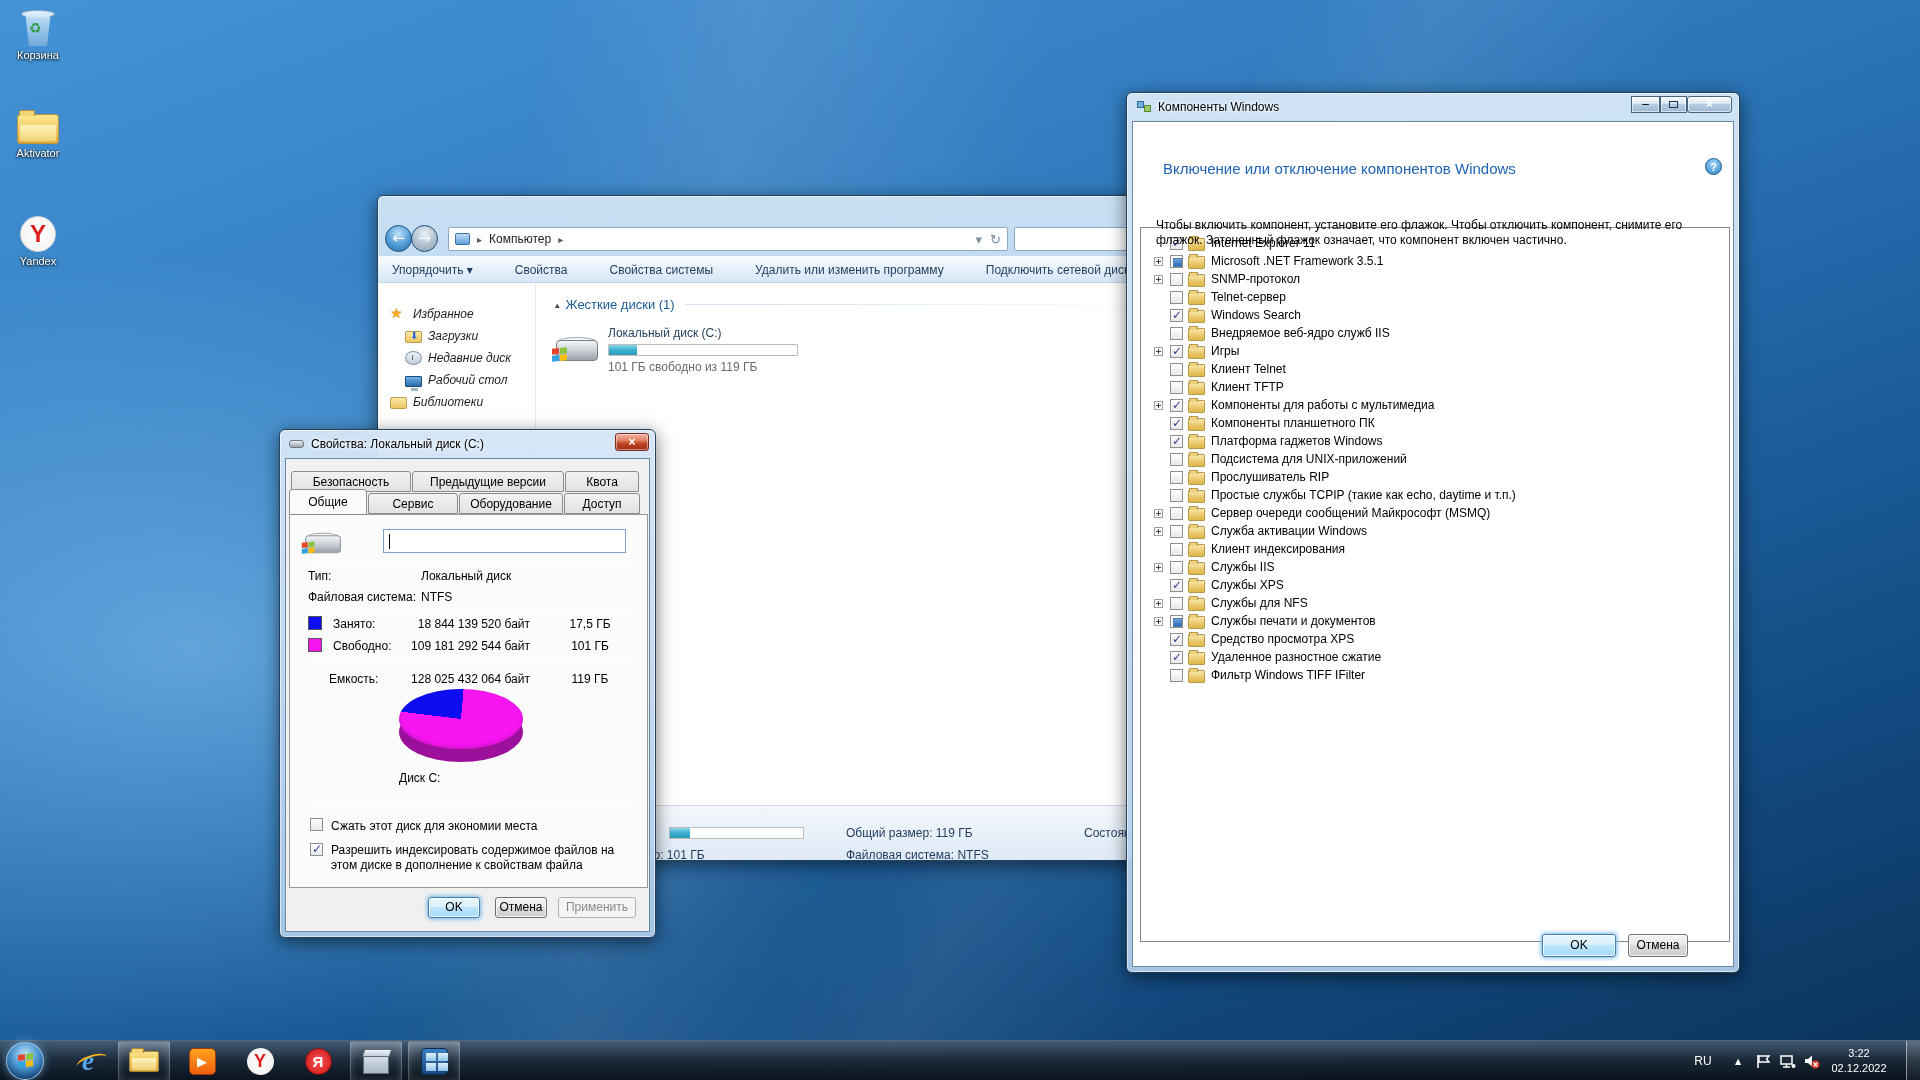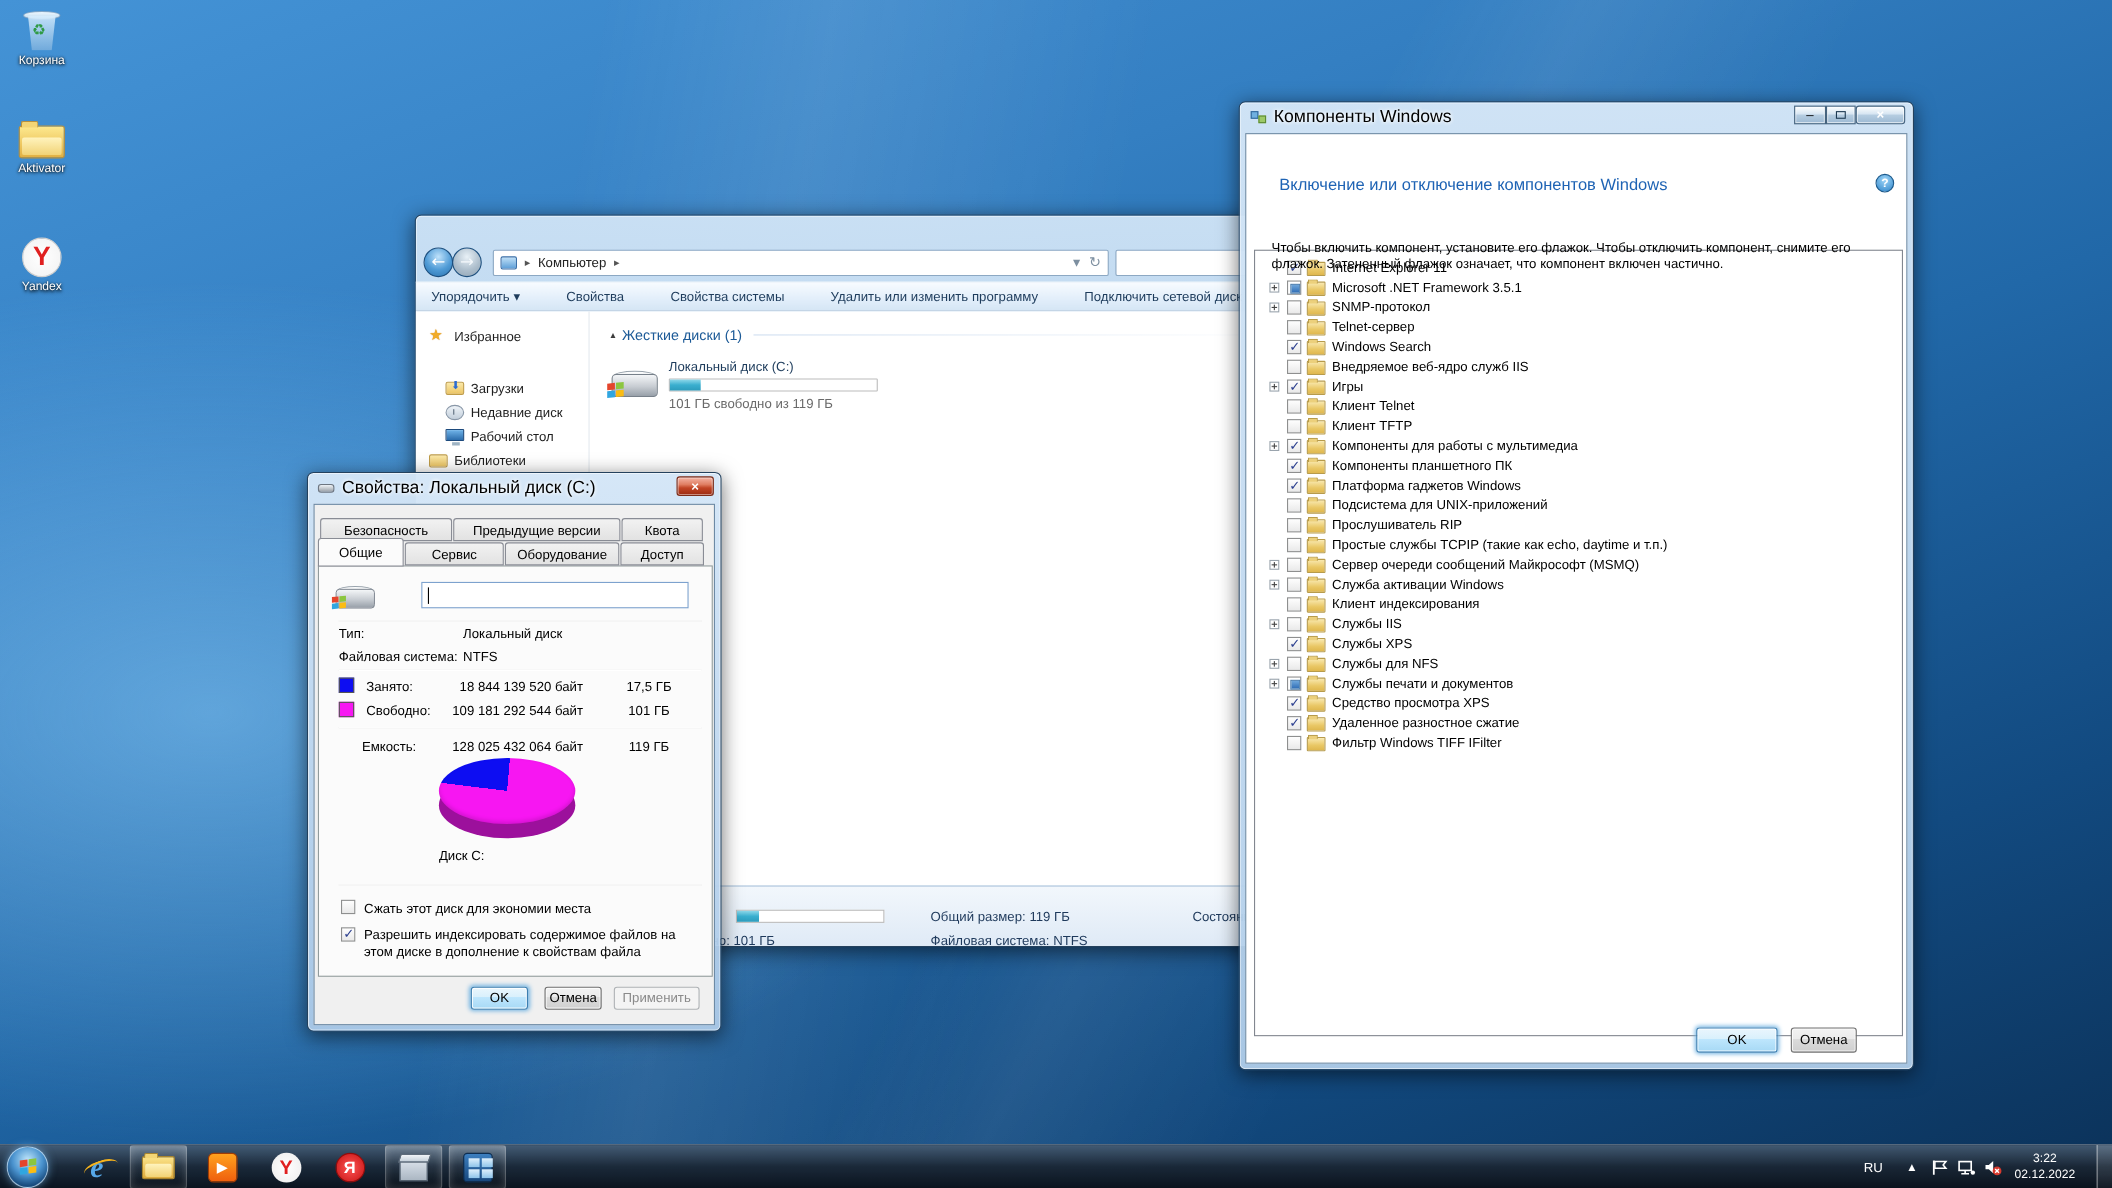--- a/index.html
+++ b/index.html
@@ -34,21 +34,21 @@
   .folder-big::after { content:''; position:absolute; left:2px; right:2px; bottom:2px; height:16px;
     background:linear-gradient(#fff3bd,#f1d376); border-radius:2px; }
   #icon-yandex { left:0px; top:216px; }
   .ybadge { width:36px; height:36px; margin:0 auto; border-radius:50%; background:radial-gradient(#ffffff,#f1f1f1);
     border:1px solid #d0d0d0; color:#e02020; font-weight:bold; font-size:24px; line-height:34px; text-align:center; }
 
   
   .aero { position:absolute; border:1px solid #24415d; border-radius:6px;
     box-shadow: 0 4px 18px rgba(0,0,0,.55), inset 0 0 0 1px rgba(255,255,255,.55); }
   .aero .cap { position:absolute; left:0; right:0; top:0; height:28px; display:flex; align-items:center; padding-left:9px; }
-  .cap .ttl { font-size:16px; color:#000; text-shadow:0 0 4px #fff,0 0 4px #fff; margin-left:6px; }
+  .cap .ttl { font-size:12px; color:#000; text-shadow:0 0 4px #fff,0 0 4px #fff; margin-left:6px; }
   .winicon { width:16px; height:16px; display:inline-block; position:relative; }
   .winicon .q { position:absolute; width:7px; height:7px; }
 
   
   #explorer { left:377px; top:195px; width:790px; height:666px;
     background:linear-gradient(rgba(208,228,246,.95), rgba(166,198,230,.92)); }
   #explorer .navrow { position:absolute; left:0; right:0; top:26px; height:34px; }
   .orb { position:absolute; width:27px; height:27px; border-radius:50%; text-align:center; line-height:25px;
     color:#fff; font-size:15px; border:1px solid #1d4f7e; }
   #nav-back { left:7px; top:3px; background:radial-gradient(circle at 50% 30%, #bfe2fb, #4f9bd6 55%, #2a72ae); }
@@ -61,21 +61,21 @@
   .pcico { width:15px; height:12px; border:1px solid #3a6fa8; border-radius:2px;
     background:linear-gradient(#bfe0f7,#5e9fd8); position:relative; }
   .srch { position:absolute; left:636px; top:5px; width:146px; height:24px; background:#fff;
     border:1px solid #8ca8c3; border-radius:2px; }
   #explorer .toolbar { position:absolute; left:0; right:0; top:60px; height:27px;
     background:linear-gradient(#f7fbff,#e2eefa 60%,#d5e6f5); border-top:1px solid rgba(255,255,255,.7);
     border-bottom:1px solid #c2d3e3; display:flex; align-items:center; padding-left:14px; }
   .tb-item { color:#1e3c5c; margin-right:42px; white-space:nowrap; }
   #explorer .content { position:absolute; left:0; right:0; top:87px; bottom:55px; background:#fff; overflow:hidden; }
   .sidebar { position:absolute; left:0; top:0; bottom:0; width:158px; border-right:1px solid #e4e9ef; padding-top:16px; }
-  .sb-row { height:22px; display:flex; align-items:flex-start; }
+  .sb-row { height:22px; display:flex; align-items:flex-end;font-style:italic; }
   .sb-row.gap { margin-top:0; }
   .sb-label { color:#1e1e1e; margin-left:6px; white-space:nowrap; }
   .sb-ico { width:17px; height:14px; display:inline-block; position:relative; flex:0 0 17px; }
   .sb-ico.star::before { content:'★'; font-family:"DejaVu Sans"; color:#f2ac28; font-size:14px; position:absolute; top:-2px; left:0; text-shadow:0 0 1px #c07f10; }
   .mini-folder, .sb-ico.downloads, .sb-ico.libraries { background:linear-gradient(#fbe9a9,#ecc565); border:1px solid #bf9c48; border-radius:2px; height:12px; margin-top:1px; }
   .sb-ico.downloads::after { content:'⬇'; font-family:"DejaVu Sans"; position:absolute; left:4px; top:-2px; font-size:10px; color:#2b6cd4; }
   .sb-ico.recent { background:linear-gradient(#eef3f8,#c3cfdb); border:1px solid #8a98a8; border-radius:50%; width:14px; height:14px; }
   .sb-ico.recent::after { content:''; position:absolute; left:6px; top:3px; width:1px; height:5px; background:#5b6b7c; }
   .sb-ico.desktop { background:linear-gradient(#6fb3e8,#2b6cab); border:1px solid #1d4a7d; height:11px; border-radius:1px; }
   .sb-ico.desktop::after { content:''; position:absolute; left:5px; top:11px; width:7px; height:3px; background:#9fb4c4; }
@@ -266,21 +266,21 @@
       <span class="tb-item">Свойства системы</span>
       <span class="tb-item">Удалить или изменить программу</span>
       <span class="tb-item">Подключить сетевой диск</span>
     </div>
   <div class="content">
     <div class="sidebar" id="explorer-sidebar">
         <div class="sb-row" style="padding-left: 12px;">
           <span class="sb-ico star"></span>
           <span class="sb-label">Избранное</span>
         </div>
-        <div class="sb-row" style="padding-left: 27px; margin-top: 25px;">
+        <div class="sb-row" style="padding-left: 27px;">
           <span class="sb-ico downloads"></span>
           <span class="sb-label">Загрузки</span>
         </div>
         <div class="sb-row" style="padding-left: 27px;">
           <span class="sb-ico recent"></span>
           <span class="sb-label">Недавние диск</span>
         </div>
         <div class="sb-row" style="padding-left: 27px;">
           <span class="sb-ico desktop"></span>
           <span class="sb-label">Рабочий стол</span>

